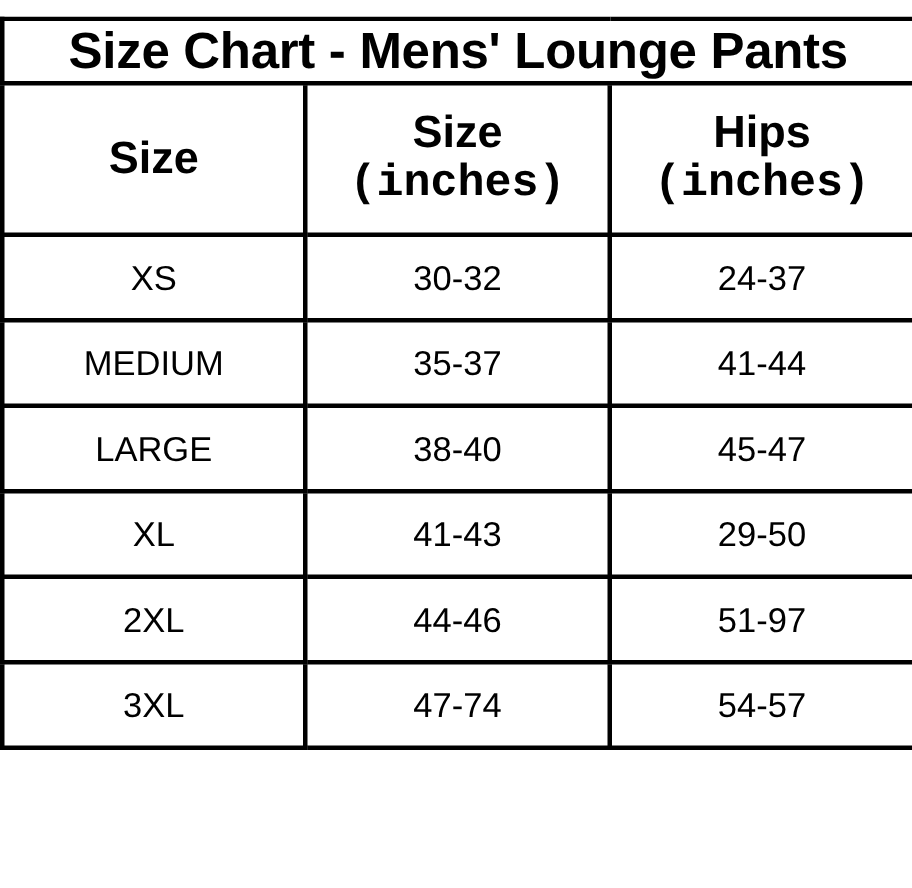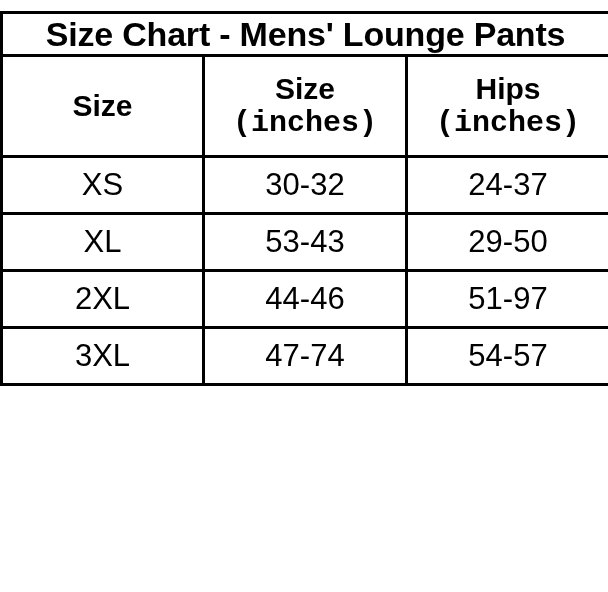--- a/index.html
+++ b/index.html
@@ -44,21 +44,21 @@
   .head-cell {
     font-size: 30px;
     font-weight: bold;
     line-height: 1.18;
     height: 98px;
     padding: 4px 6px;
   }
   .head-cell .l1 { display: block; }
   .head-cell .l2 { display: block; font-family: Liberation Mono, monospace; }
   .body-cell {
-    font-size: 31px;
+    font-size: 23px;
     font-weight: normal;
     height: 54px;
     padding: 2px 4px;
   }
   col.c-size { width: 202px; }
   col.c-waist { width: 203px; }
   col.c-hips { width: 203px; }
 </style>
 </head>
 <body>
@@ -86,22 +86,32 @@
           <span class="l1">Hips</span>
           <span class="l2">(inches)</span>
         </th>
       </tr>
       <tr>
         <td class="body-cell">XS</td>
         <td class="body-cell">30-32</td>
         <td class="body-cell">24-37</td>
       </tr>
       <tr>
+        <td class="body-cell">MEDIUM</td>
+        <td class="body-cell">35-37</td>
+        <td class="body-cell">41-44</td>
+      </tr>
+      <tr>
+        <td class="body-cell">LARGE</td>
+        <td class="body-cell">38-40</td>
+        <td class="body-cell">45-47</td>
+      </tr>
+      <tr>
         <td class="body-cell">XL</td>
-        <td class="body-cell">53-43</td>
+        <td class="body-cell">41-43</td>
         <td class="body-cell">29-50</td>
       </tr>
       <tr>
         <td class="body-cell">2XL</td>
         <td class="body-cell">44-46</td>
         <td class="body-cell">51-97</td>
       </tr>
       <tr>
         <td class="body-cell">3XL</td>
         <td class="body-cell">47-74</td>

